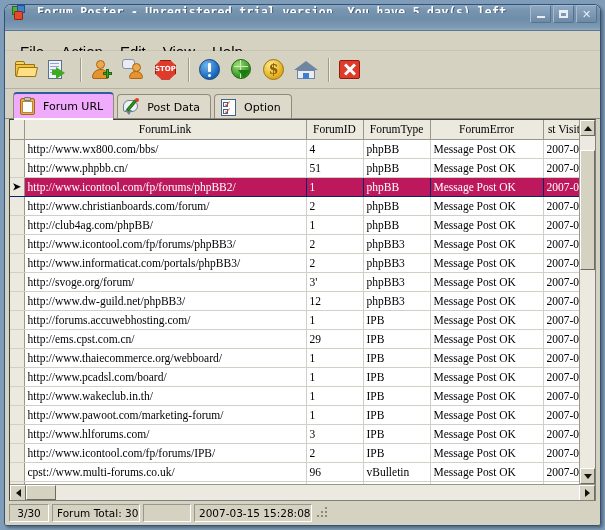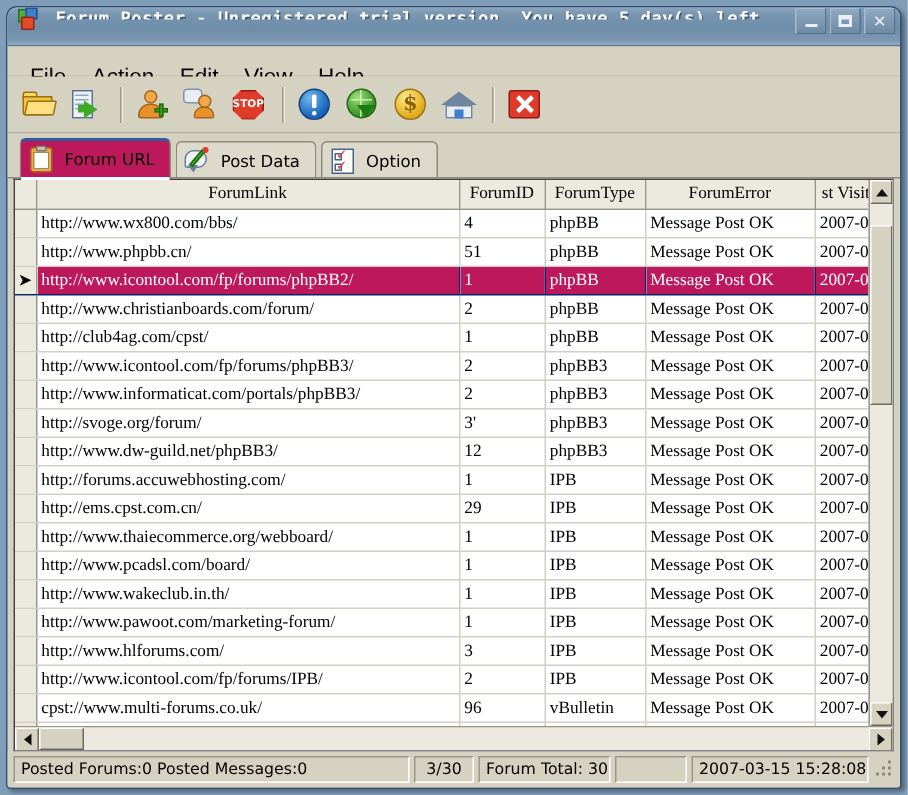--- a/index.html
+++ b/index.html
@@ -169,21 +169,21 @@
     border: 1px solid #8f8a7c;
     border-bottom: none;
     border-radius: 4px 4px 0 0;
     cursor: default;
     position: relative;
     font-family: "DejaVu Sans", sans-serif;
     font-size: 11px;
     color: #000;
   }
   .tab.active {
-    background: #be185d;
+    background: #f0abfc;
     height: 27px;
     z-index: 3;
     border-top: 2px solid #2f5c9e;
   }
   .tab.active::after {
     content:""; position:absolute; left:0; right:0; bottom:-1px; height:2px; background:#ffffff;
   }
   .tabicon { width: 18px; height: 19px; margin-right: 6px; position: relative; flex:0 0 18px;}
   
   .ti-clip .bd { position:absolute; left:1px; top:1px; width:15px; height:17px; background:#f0a94a; border:1px solid #a4651a; border-radius:2px;}
@@ -511,21 +511,21 @@
               <tr>
                 <td class="gutter"></td>
                 <td class="c-link">http://www.christianboards.com/forum/</td>
                 <td class="c-id">2</td>
                 <td class="c-type">phpBB</td>
                 <td class="c-err">Message Post OK</td>
                 <td class="c-date">2007-03</td>
               </tr>
               <tr>
                 <td class="gutter"></td>
-                <td class="c-link">http://club4ag.com/cpst/</td>
+                <td class="c-link">http://club4ag.com/phpBB/</td>
                 <td class="c-id">1</td>
                 <td class="c-type">phpBB</td>
                 <td class="c-err">Message Post OK</td>
                 <td class="c-date">2007-03</td>
               </tr>
               <tr>
                 <td class="gutter"></td>
                 <td class="c-link">http://www.icontool.com/fp/forums/phpBB3/</td>
                 <td class="c-id">2</td>
                 <td class="c-type">phpBB3</td>
@@ -660,21 +660,20 @@
       <div class="htrack">
         <div class="hthumb" style="left:0;width:30px;"></div>
       </div>
       <div class="sbtn">
           <span class="arrow ar-rt"></span>
         </div>
     </div>
   </div>
 
   <div id="statusbar">
-    <div class="spanel" id="sp-msg">Posted Forums:0 Posted Messages:0</div>
     <div class="spanel" id="sp-count">3/30</div>
     <div class="spanel" id="sp-total">Forum Total: 30</div>
     <div class="spanel" id="sp-blank"></div>
     <div class="spanel" id="sp-time">2007-03-15 15:28:08</div>
     <div id="grip">
       <i style="left:8px;top:8px"></i>
         <i style="left:4px;top:8px"></i>
         <i style="left:8px;top:4px"></i>
       <i style="left:0px;top:8px"></i>
         <i style="left:4px;top:4px"></i>

